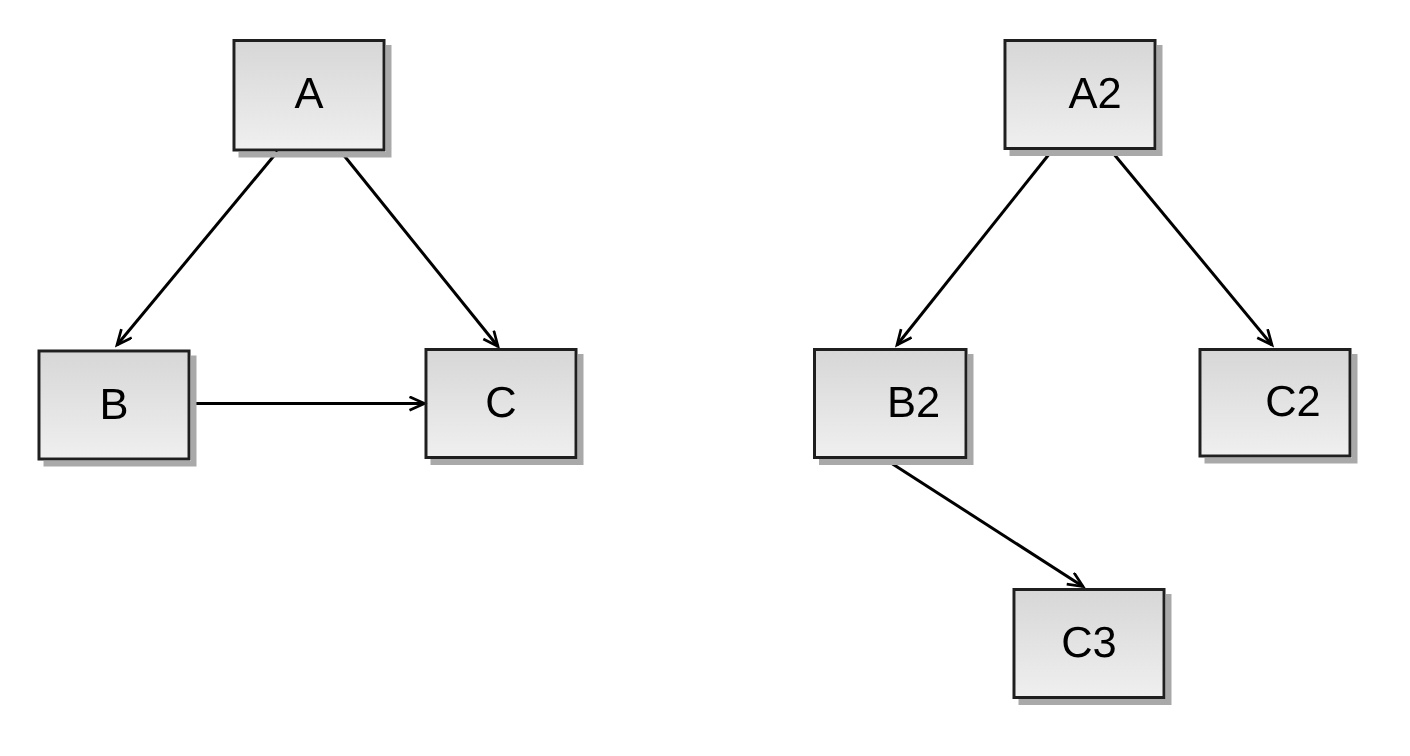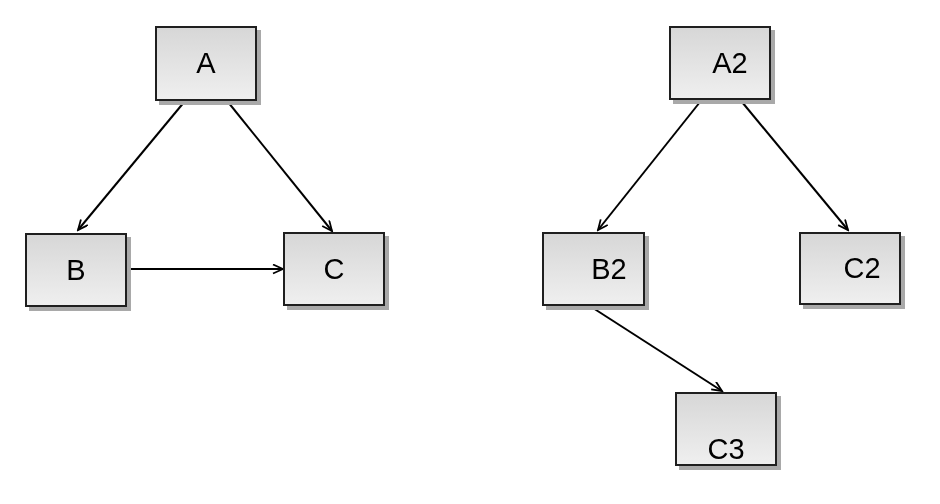--- a/index.html
+++ b/index.html
@@ -76,17 +76,17 @@
       </div>
       <div class="node" style="left: 669px; top: 26px; width: 102px; height: 74px; padding-left: 20px;">
         <span class="node-label">A2</span>
       </div>
       <div class="node" style="left: 542px; top: 232px; width: 103px; height: 74px; padding-left: 31px;">
         <span class="node-label">B2</span>
       </div>
       <div class="node" style="left: 799px; top: 232px; width: 102px; height: 73px; padding-left: 24px;">
         <span class="node-label">C2</span>
       </div>
-      <div class="node" style="left: 675px; top: 392px; width: 102px; height: 74px; align-items: flex-end;">
+      <div class="node" style="left: 675px; top: 392px; width: 102px; height: 74px;">
         <span class="node-label">C3</span>
       </div>
     </div>
 </div>
 
 </body></html>

